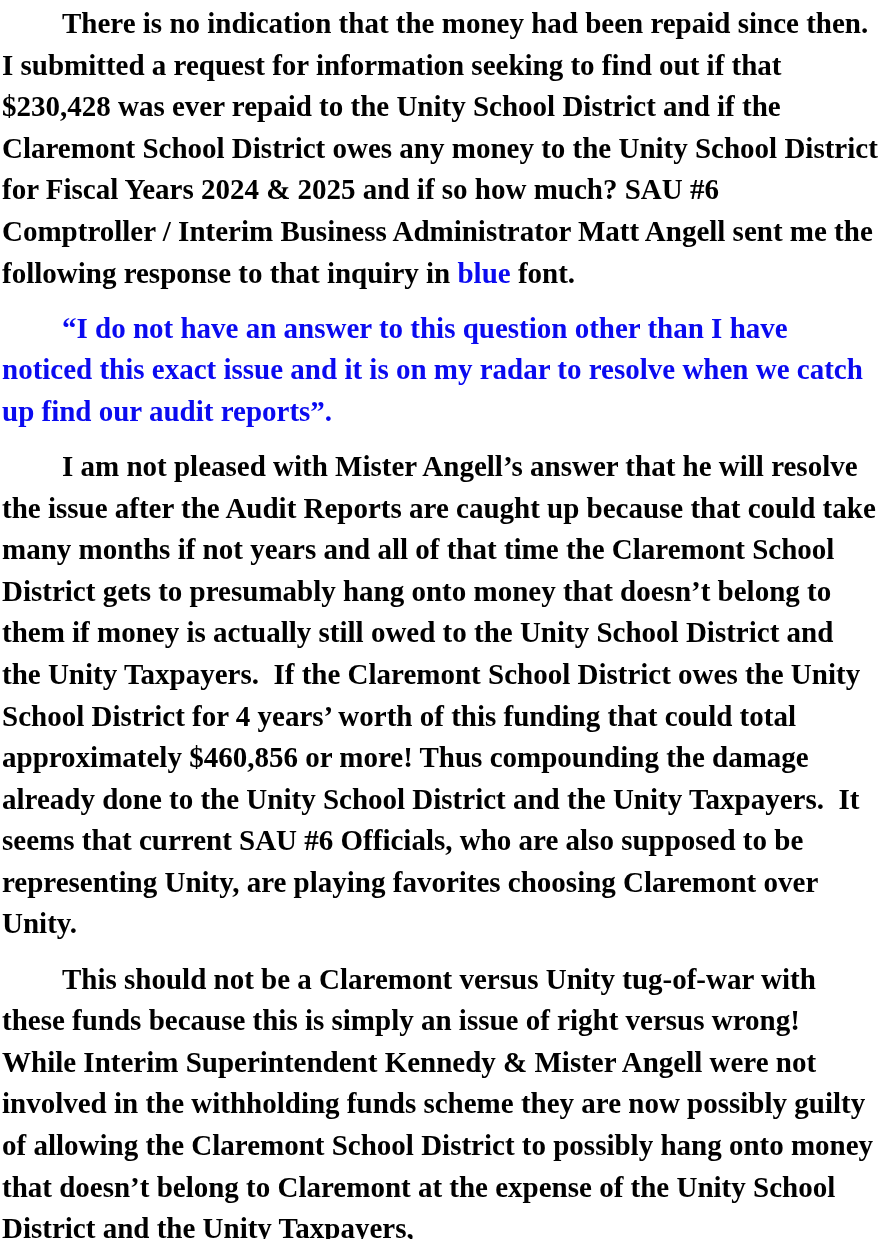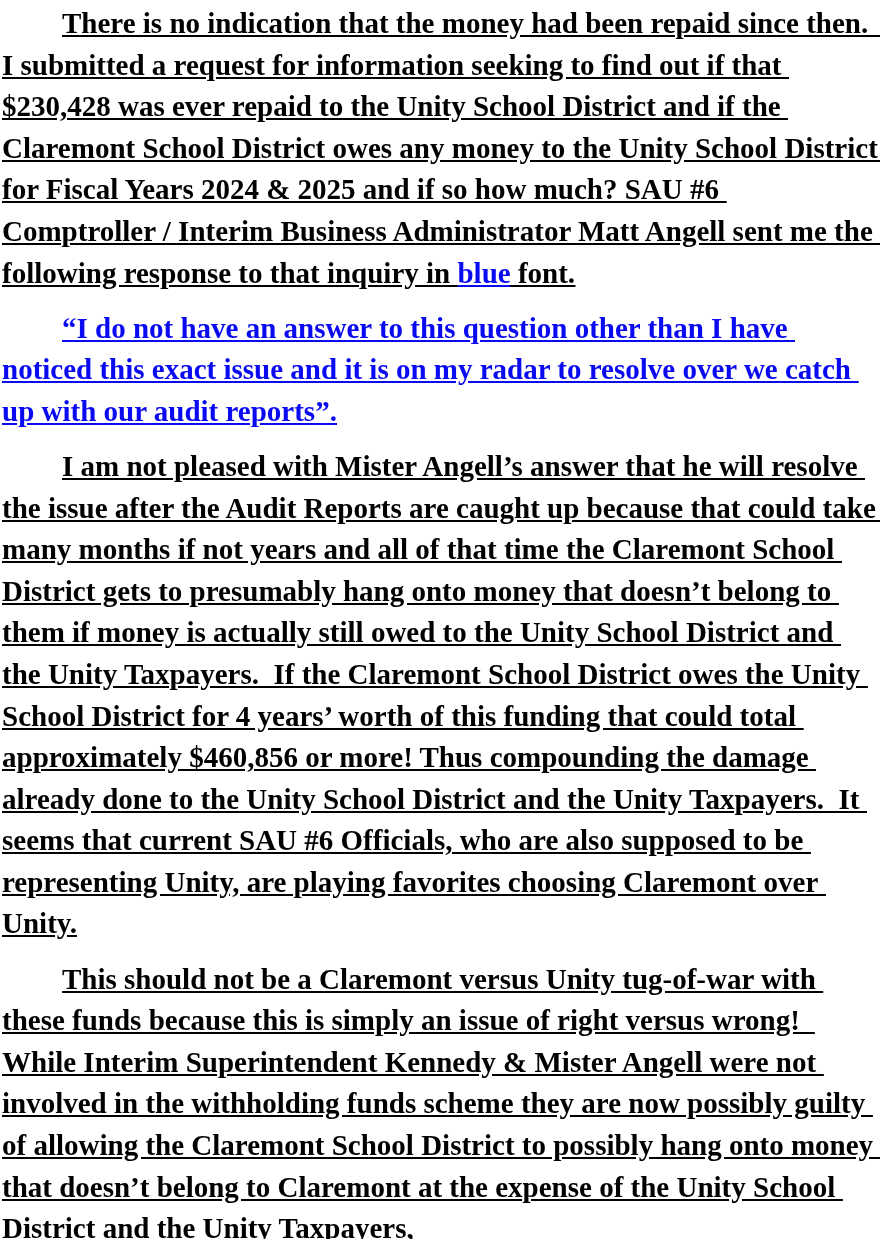--- a/index.html
+++ b/index.html
@@ -1,20 +1,20 @@
 <!DOCTYPE html>
 <html style="--text: #000000; --accent: #0a0af0; --bg: #ffffff;"><head>
 <meta charset="utf-8">
 <style>
   :root {
     --text: #000000;
     --accent: #0a0af0;
     --bg: #ffffff;
   }
-  * { box-sizing: border-box; text-decoration: underline; }
+  * { box-sizing: border-box; }
   html, body {
     margin: 0;
     padding: 0;
     background: var(--bg);
   }
   body {
     width: 880px;
     height: 1239px;
     overflow: hidden;
   }
@@ -43,19 +43,19 @@
     color: var(--accent);
   }
 </style>
 </head>
 <body>
 
 <div class="page">
 
   <p class="para"><span>There is no indication that the money had been repaid since then.  I submitted a request for information seeking to find out if that $230,428 was ever repaid to the Unity School District and if the Claremont School District owes any money to the Unity School District for Fiscal Years 2024 &amp; 2025 and if so how much? SAU #6 Comptroller / Interim Business Administrator Matt Angell sent me the following response to that inquiry in </span><span class="blue-text">blue</span><span> font.</span></p>
 
-  <p class="para blue-text">“I do not have an answer to this question other than I have noticed this exact issue and it is on my radar to resolve over we catch up with our audit reports”.</p>
+  <p class="para blue-text">“I do not have an answer to this question other than I have noticed this exact issue and it is on my radar to resolve when we catch up find our audit reports”.</p>
 
   <p class="para">I am not pleased with Mister Angell’s answer that he will resolve the issue after the Audit Reports are caught up because that could take many months if not years and all of that time the Claremont School District gets to presumably hang onto money that doesn’t belong to them if money is actually still owed to the Unity School District and the Unity Taxpayers.  If the Claremont School District owes the Unity School District for 4 years’ worth of this funding that could total approximately $460,856 or more! Thus compounding the damage already done to the Unity School District and the Unity Taxpayers.  It seems that current SAU #6 Officials, who are also supposed to be representing Unity, are playing favorites choosing Claremont over Unity.</p>
 
   <p class="para">This should not be a Claremont versus Unity tug-of-war with these funds because this is simply an issue of right versus wrong!  While Interim Superintendent Kennedy &amp; Mister Angell were not involved in the withholding funds scheme they are now possibly guilty of allowing the Claremont School District to possibly hang onto money that doesn’t belong to Claremont at the expense of the Unity School District and the Unity Taxpayers,</p>
 
 </div>
 
 </body></html>

